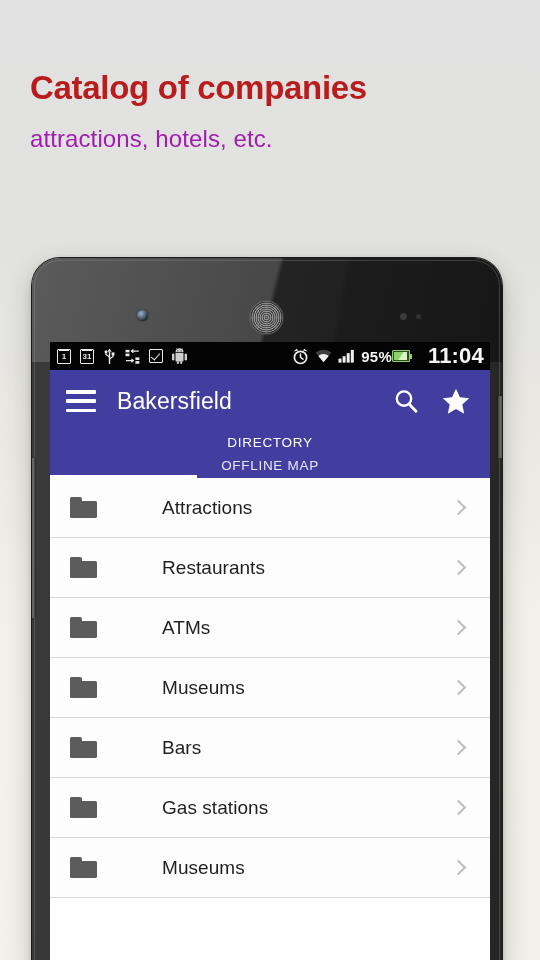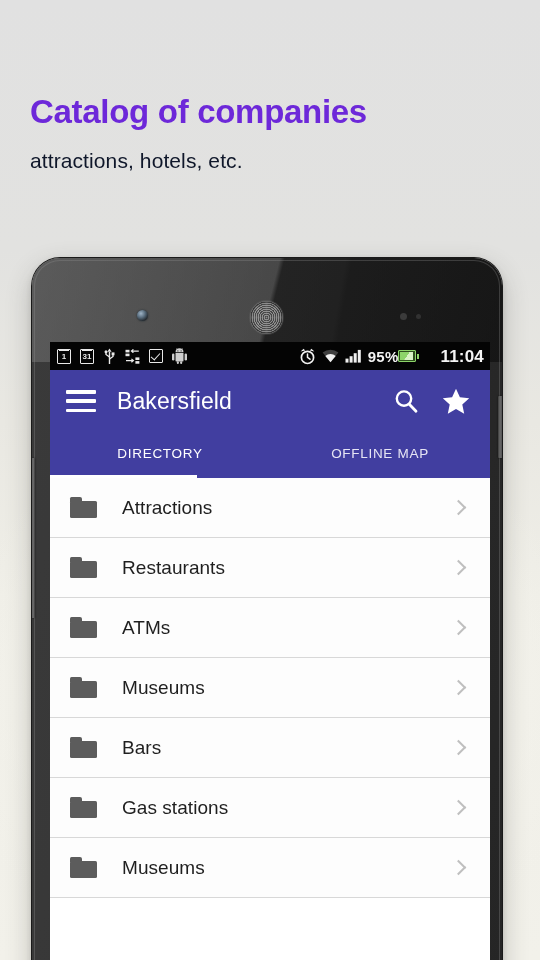--- a/index.html
+++ b/index.html
@@ -21,31 +21,30 @@
       linear-gradient(180deg, #e1e1e1 0%, #e2e2e0 26%, #e9e8e2 44%, #efeee7 62%, #f2f1ea 100%);
   }
 
   
   #promo {
     position:absolute; left:30px; top:70px; width:480px;
   }
   #promo-title {
     font-size:33px;
     font-weight:bold;
-    color:#6d28d9;
+    color:#b91c1c;
     letter-spacing:-0.3px;
     line-height:1.1;
     white-space:nowrap;
-    margin-top:24px;
   }
   #promo-sub {
     margin-top:19px;
-    font-size:21px;
+    font-size:24px;
     font-weight:normal;
-    color:#0f172a;
+    color:#a21caf;
     letter-spacing:0.1px;
   }
 
   
   #phone {
     position:absolute;
     left:32px; top:258px;
     width:470px; height:760px;
     border-radius:28px 28px 10px 10px;
     background:
@@ -141,21 +140,21 @@
     height:18px;
   }
   .sb-text {
     color:#f4f4f4;
     font-size:15px;
     font-weight:bold;
     letter-spacing:0.2px;
     line-height:1;
   }
   #battery-pct { }
-  #clock { font-size:17px; margin-left:18px; }
+  #clock { font-size:22px; margin-left:12px; }
 
   .cal-box {
     width:14px; height:15px;
     border:1.6px solid #e9e9e9;
     border-radius:1px;
     display:flex; align-items:center; justify-content:center;
     position:relative;
   }
   .cal-box::before {
     content:""; position:absolute; top:-1px; left:1px; right:1px; height:2px;
@@ -229,20 +228,21 @@
   }
   #favorites-button { margin-left:14px; }
 
   
   #tab-bar {
     height:46px;
     background:#413ea0;
     display:flex;
     align-items:stretch;
     position:relative;
+    flex-direction:column;
   }
   .tab {
     flex:1;
     display:flex; align-items:center; justify-content:center;
     color:#ffffff;
     font-size:13.5px;
     font-weight:normal;
     letter-spacing:0.7px;
     cursor:pointer;
     padding-bottom:3px;
@@ -264,20 +264,21 @@
     overflow:hidden;
   }
   .list-item {
     height:60px;
     display:flex;
     align-items:center;
     padding:0 16px 0 20px;
     border-bottom:1px solid #d8d8d8;
     background:#fdfdfd;
     cursor:pointer;
+    gap:40px;
   }
   .folder-icon {
     flex:0 0 auto;
     width:27px; height:21px;
     position:relative;
   }
   .folder-icon .f-tab {
     position:absolute; left:0; top:0;
     width:12px; height:5px;
     background:#5c5c5c;

